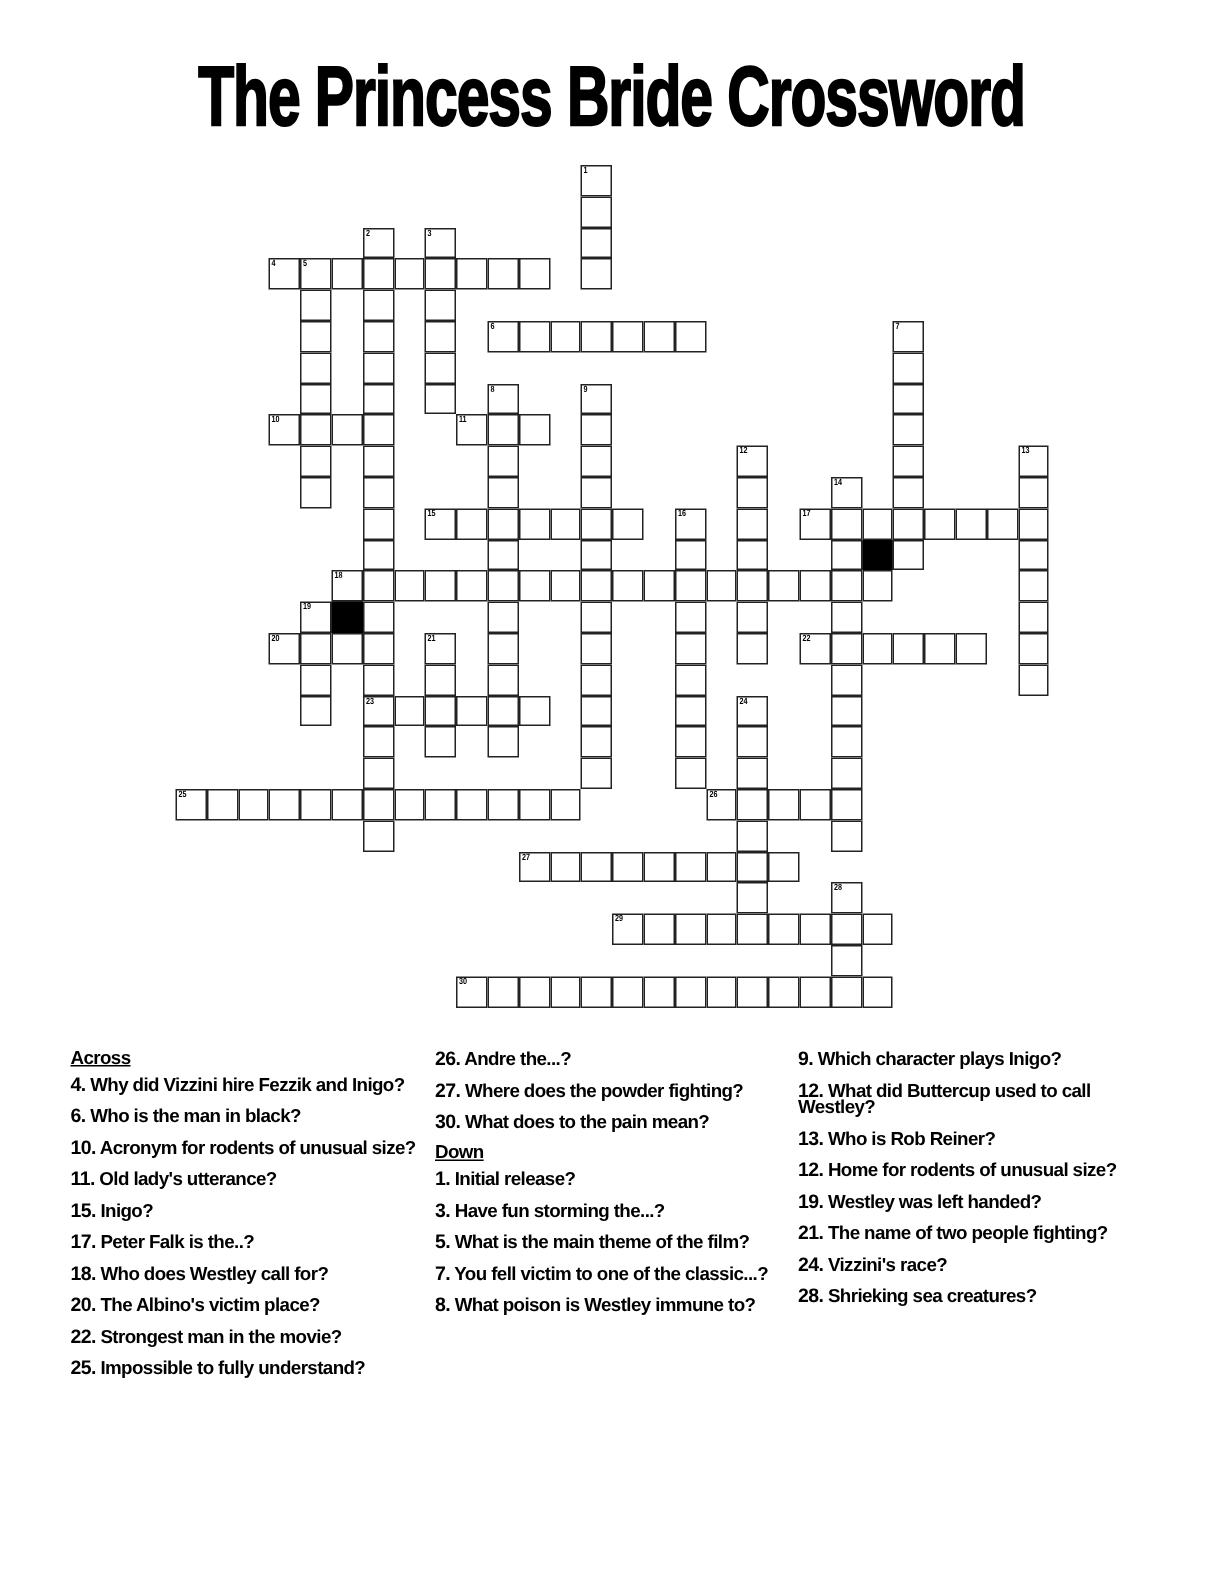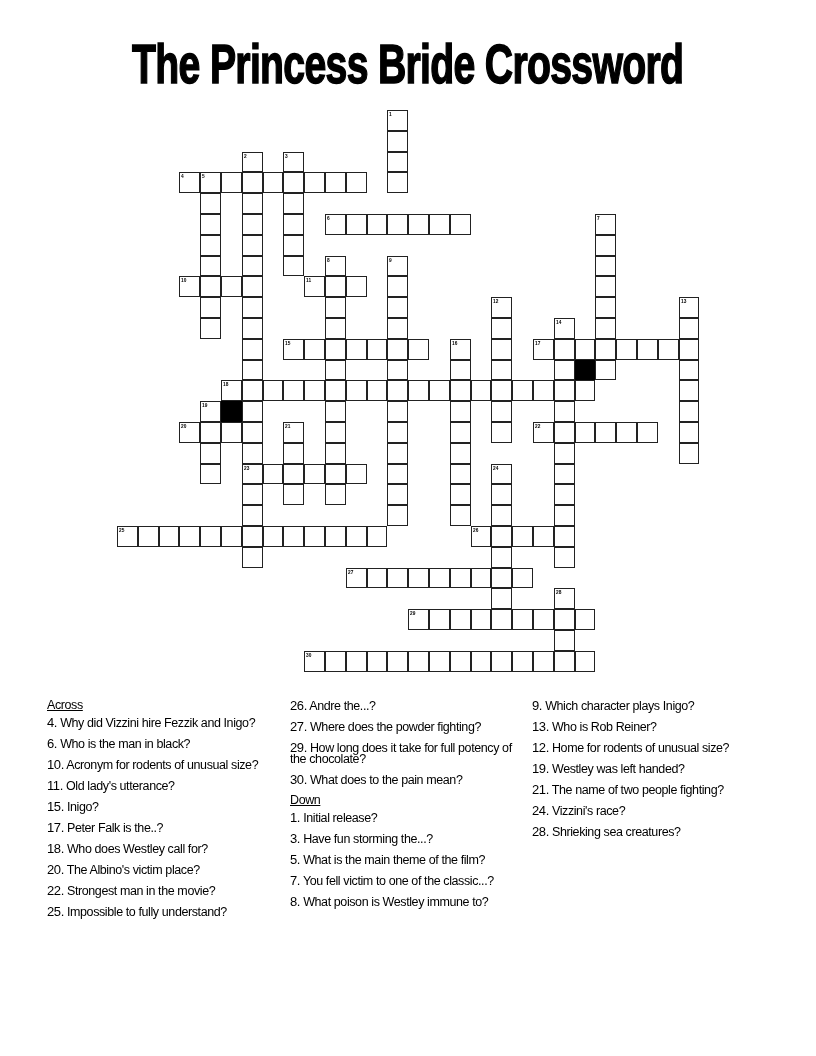--- a/index.html
+++ b/index.html
@@ -18,21 +18,21 @@
   .cell.black { background: #000; border-color: #000; }
   .num {
     position: absolute; left: 1px; top: 0px; font-size: 6px; line-height: 7px; font-weight: bold;
     transform: scaleX(0.8); transform-origin: left top;
   }
   .clues { position: absolute; top: 700px; }
   .col1 { left: 47px; width: 232px; }
   .col2 { left: 290px; width: 232px; }
   .col3 { left: 532px; width: 240px; }
   .clue, .heading {
-    font-weight: normal; font-size: 12.5px; line-height: 11px; margin-bottom: 9px;
+    font-weight: bold; font-size: 12.5px; line-height: 11px; margin-bottom: 9px;
     letter-spacing: -0.4px;
   }
   .heading { text-decoration: underline; margin-bottom: 6px; }
   .clue .n { font-size: 13px; }
 </style>
 </head>
 <body>
 
 <div class="title"><span>The Princess Bride Crossword</span></div>
 
@@ -330,31 +330,31 @@
   <div class="clue"><span class="n">17.</span> <span>Peter Falk is the..?</span></div>
   <div class="clue"><span class="n">18.</span> <span>Who does Westley call for?</span></div>
   <div class="clue"><span class="n">20.</span> <span>The Albino's victim place?</span></div>
   <div class="clue"><span class="n">22.</span> <span>Strongest man in the movie?</span></div>
   <div class="clue"><span class="n">25.</span> <span>Impossible to fully understand?</span></div>
 </div>
 
 <div class="clues col2">
   <div class="clue"><span class="n">26.</span> <span>Andre the...?</span></div>
   <div class="clue"><span class="n">27.</span> <span>Where does the powder fighting?</span></div>
-  <div class="clue"><span class="n">29.</span> <span>How long does it take for full potency of the chocolate?</span></div>
   <div class="clue"><span class="n">30.</span> <span>What does to the pain mean?</span></div>
   <div class="heading">Down</div>
   <div class="clue"><span class="n">1.</span> <span>Initial release?</span></div>
   <div class="clue"><span class="n">3.</span> <span>Have fun storming the...?</span></div>
   <div class="clue"><span class="n">5.</span> <span>What is the main theme of the film?</span></div>
   <div class="clue"><span class="n">7.</span> <span>You fell victim to one of the classic...?</span></div>
   <div class="clue"><span class="n">8.</span> <span>What poison is Westley immune to?</span></div>
 </div>
 
 <div class="clues col3">
   <div class="clue"><span class="n">9.</span> <span>Which character plays Inigo?</span></div>
+  <div class="clue"><span class="n">12.</span> <span>What did Buttercup used to call Westley?</span></div>
   <div class="clue"><span class="n">13.</span> <span>Who is Rob Reiner?</span></div>
   <div class="clue"><span class="n">12.</span> <span>Home for rodents of unusual size?</span></div>
   <div class="clue"><span class="n">19.</span> <span>Westley was left handed?</span></div>
   <div class="clue"><span class="n">21.</span> <span>The name of two people fighting?</span></div>
   <div class="clue"><span class="n">24.</span> <span>Vizzini's race?</span></div>
   <div class="clue"><span class="n">28.</span> <span>Shrieking sea creatures?</span></div>
 </div>
 
 </body></html>

